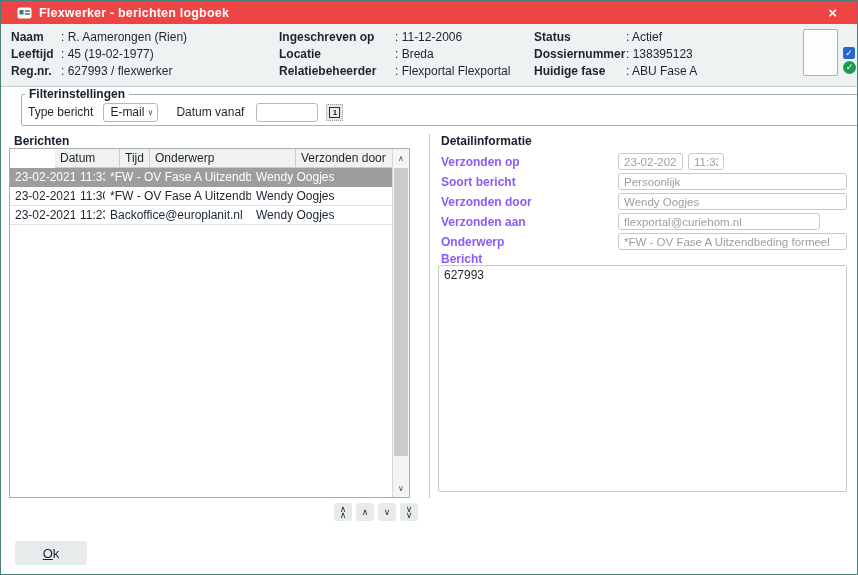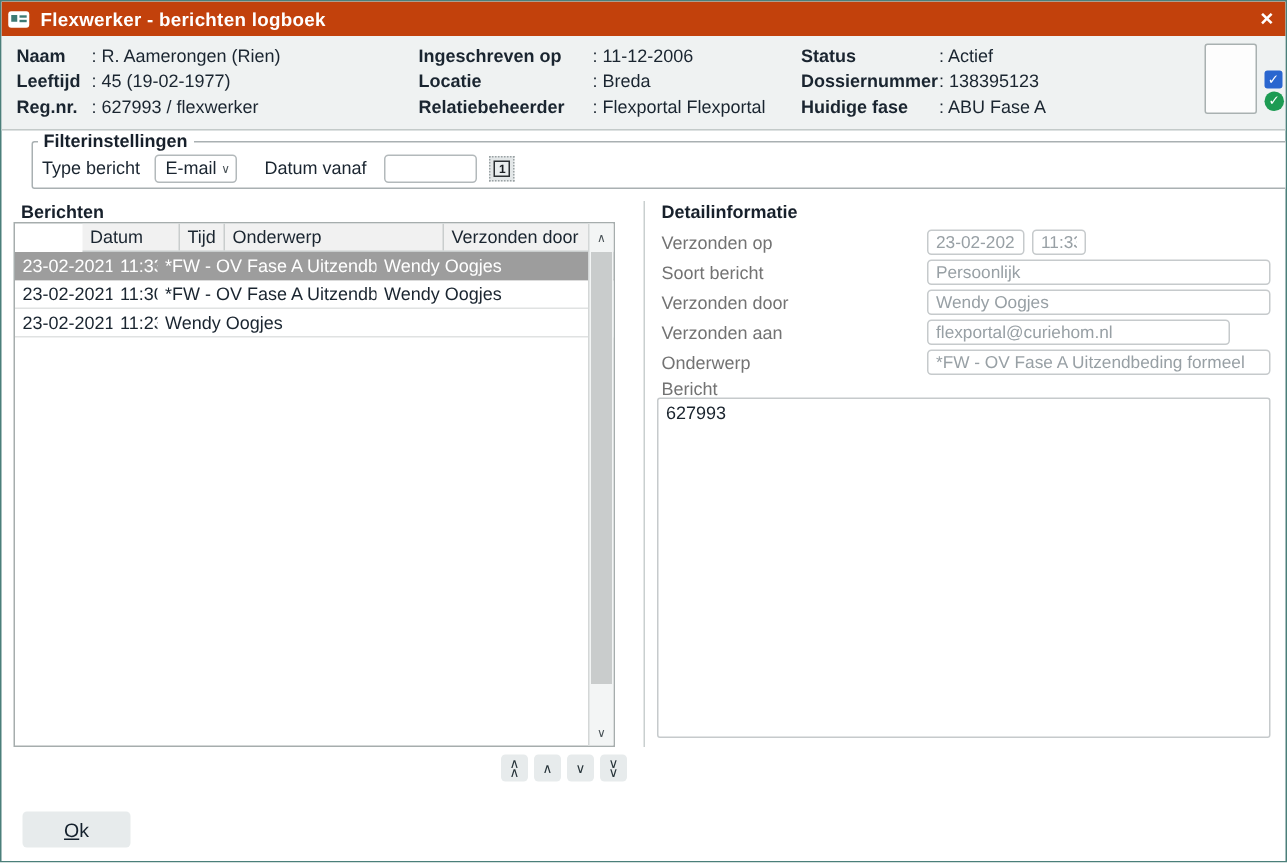--- a/index.html
+++ b/index.html
@@ -4,21 +4,21 @@
 <style>
   * { margin:0; padding:0; box-sizing:border-box; font-family:"Liberation Sans", sans-serif; }
   html,body { background:#fff; }
   .window {
     position:relative; width:858px; height:575px;
     border:1px solid #4b7f7a; background:#fff; overflow:hidden;
   }
   
   .titlebar {
     position:absolute; left:0; top:0; right:0; height:23px;
-    background:#c2410c; color:#fff; display:flex; align-items:center; padding:0 4px;
+    background:#ef4444; color:#fff; display:flex; align-items:center; padding:0 16px;
   }
   .titlebar .tb-icon { display:flex; margin-right:7px; }
   .titlebar .tb-title { font-size:12.5px; font-weight:bold; letter-spacing:.2px; }
   .titlebar .tb-close {
     margin-left:auto; font-size:15px; font-weight:bold; cursor:pointer;
     line-height:23px; padding:0 4px;
   }
   
   .hdr {
     position:absolute; left:0; top:23px; right:0; height:63px;
@@ -96,21 +96,21 @@
   
   .navbtns { position:absolute; left:333px; top:502px; display:flex; gap:4px; }
   .nbtn {
     width:18px; height:18px; background:#e7ebec; border:none; border-radius:3px;
     display:flex; flex-direction:column; align-items:center; justify-content:center;
     color:#27343a; cursor:pointer; font-size:9px; line-height:6px; padding:0;
   }
   .nbtn span { display:block; height:6px; }
   
   .divider { position:absolute; left:428px; top:133px; width:1px; height:364px; background:#c9cfcf; }
-  .d-label { position:absolute; left:440px; font-size:12px; color:#737373; white-space:nowrap; }
+  .d-label { position:absolute; left:440px; font-size:12px; color:#8b5cf6; white-space:nowrap;font-weight:bold; }
   .d-inp {
     position:absolute; height:17px; border:1px solid #c6cacc; border-radius:3px;
     font-size:11.5px; color:#98a0a5; padding:0 5px; outline:none; background:#fff;
   }
   .d-text {
     position:absolute; left:437px; top:264px; width:409px; height:227px;
     border:1px solid #c6cacc; border-radius:2px; font-size:12px; color:#1a242e;
     padding:2px 5px; resize:none; outline:none;
   }
   
@@ -191,20 +191,21 @@
     </div>
     <div class="tbl-row">
       <div class="c c-datum">23-02-2021</div>
       <div class="c c-tijd">11:30</div>
       <div class="c c-ond">*FW - OV Fase A Uitzendb...</div>
       <div class="c c-door">Wendy Oogjes</div>
     </div>
     <div class="tbl-row">
       <div class="c c-datum">23-02-2021</div>
       <div class="c c-tijd">11:23</div>
+      <div class="c c-ond">Backoffice@europlanit.nl</div>
       <div class="c c-door">Wendy Oogjes</div>
     </div>
     <div class="vscroll">
       <div class="vs-up">∧</div>
       <div class="vs-thumb"></div>
       <div class="vs-down">∨</div>
     </div>
   </div>
 
   <div class="navbtns">

